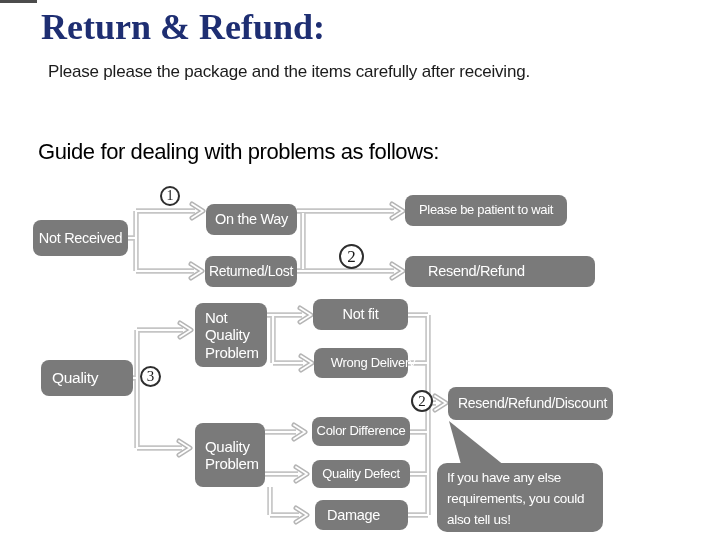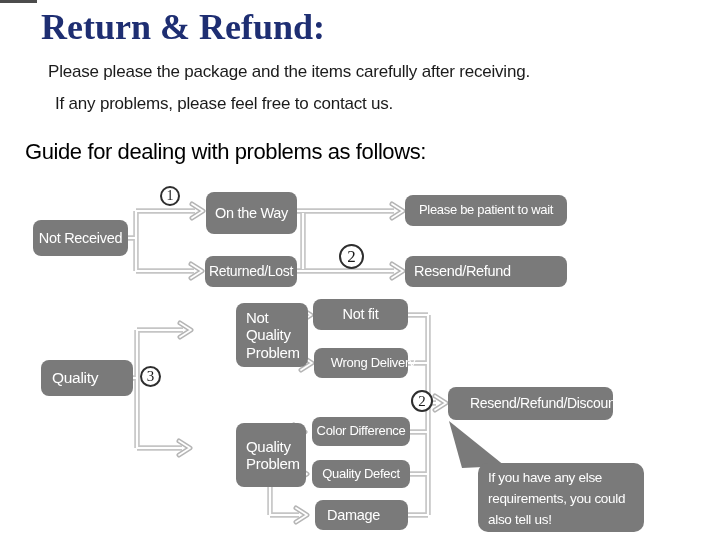--- a/index.html
+++ b/index.html
@@ -10,48 +10,48 @@
   .abs { position:absolute; }
 
   
   #title {
     left:41px; top:6px; font-family:"Liberation Serif", serif;
     font-weight:bold; font-size:36px; color:#1e2e72; letter-spacing:0px;
   }
   .intro { color:#1b1b1b; font-size:17px; letter-spacing:-0.2px; }
   #intro1 { left:48px; top:62px; }
   #intro2 { left:55px; top:94px; }
-  #guide  { left:25px; top:139px; font-size:22px; color:#000; letter-spacing:-0.4px; }
+  #guide  { left:38px; top:139px; font-size:22px; color:#000; letter-spacing:-0.4px; }
 
   
   .node {
     position:absolute; background:#7a7a7a; color:#ffffff; border-radius:8px;
     display:flex; align-items:center; justify-content:center;
     font-size:14.5px; letter-spacing:-0.3px; line-height:1.15;
     box-sizing:border-box; white-space:nowrap;
   }
   .node.left { justify-content:flex-start; }
-  .node.ml   { white-space:pre-line;margin-left:41px; }
+  .node.ml   { white-space:pre-line; }
   .node.xs   { font-size:13px; }
   .node.s    { font-size:14px; }
 
   #n-not-received   { left:33px;  top:220px; width:95px;  height:36px; }
-  #n-on-the-way     { left:206px; top:192px; width:91px;  height:42px; }
+  #n-on-the-way     { left:206px; top:204px; width:91px;  height:31px; }
   #n-returned-lost  { left:205px; top:256px; width:92px;  height:31px; font-size:14px; }
   #n-be-patient     { left:405px; top:195px; width:162px; height:31px; }
-  #n-resend-refund  { left:405px; top:256px; width:162px; height:31px; padding-left:9px; }
+  #n-resend-refund  { left:405px; top:256px; width:190px; height:31px; padding-left:23px; }
   #n-received       { left:41px;  top:360px; width:92px;  height:36px; padding-left:11px; font-size:15.5px; }
   #n-not-quality    { left:195px; top:303px; width:72px;  height:64px; padding-left:10px; font-size:15px; }
   #n-not-fit        { left:313px; top:299px; width:95px;  height:31px; }
   #n-wrong-delivery { left:314px; top:348px; width:94px;  height:30px;padding-left:24px; }
   #n-quality-problem{ left:195px; top:423px; width:70px;  height:64px; padding-left:10px; font-size:15px; }
   #n-color-diff     { left:312px; top:417px; width:98px;  height:29px; }
   #n-quality-defect { left:312px; top:460px; width:98px;  height:28px; }
   #n-damage         { left:315px; top:500px; width:93px;  height:30px; padding-left:12px; }
-  #n-resend-discount{ left:448px; top:387px; width:165px; height:33px; padding-left:22px; }
+  #n-resend-discount{ left:448px; top:387px; width:165px; height:33px; padding-left:10px; }
   #n-bubble {
     left:437px; top:463px; width:166px; height:69px; border-radius:10px;
     padding:4px 8px 4px 10px; align-items:flex-start; justify-content:flex-start;
     font-size:13.5px; line-height:21px; white-space:pre-line;
   }
 
   
   .badge {
     position:absolute; border:2px solid #2e2e2e; border-radius:50%;
     background:#ffffff; color:#1a1a1a; font-family:"Liberation Serif", serif;
@@ -73,21 +73,20 @@
 </style>
 </head>
 <body>
 
 <div id="stage">
 
   <div id="edge-artifact" class="abs"></div>
 
   <div id="title" class="abs">Return &amp; Refund:</div>
   <div id="intro1" class="abs intro">Please please the package and the items carefully after receiving.</div>
-  <div id="intro2" class="abs intro">If any problems, please feel free to contact us.</div>
   <div id="guide" class="abs">Guide for dealing with problems as follows:</div>
 
   <svg id="connectors" class="abs" width="716" height="536" viewBox="0 0 716 536">
     <defs>
       <g id="chev">
         <polyline class="chevo" points="-11,-7 0,0 -11,7"></polyline>
         <polyline class="chevi" points="-11,-7 0,0 -11,7"></polyline>
       </g>
     </defs>
 

